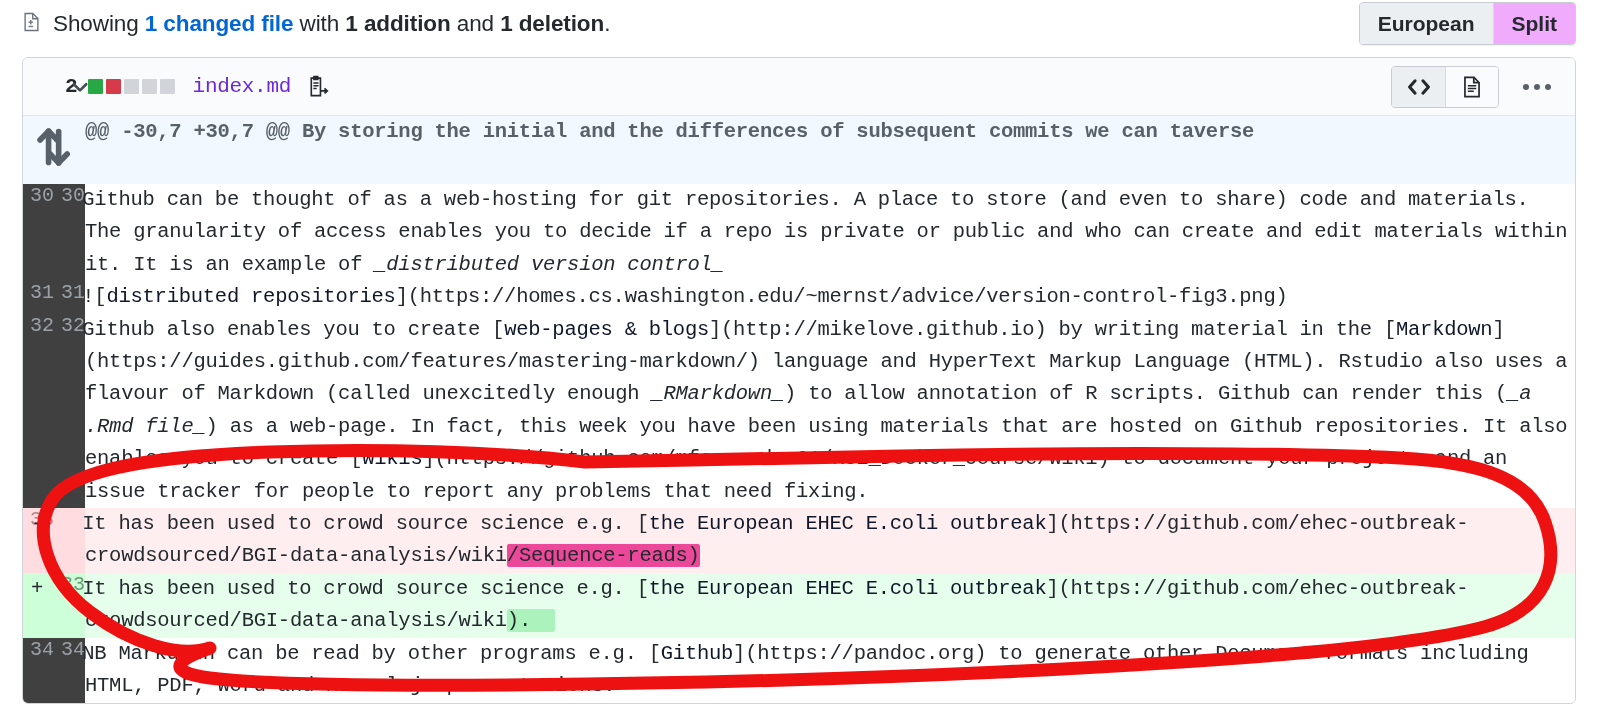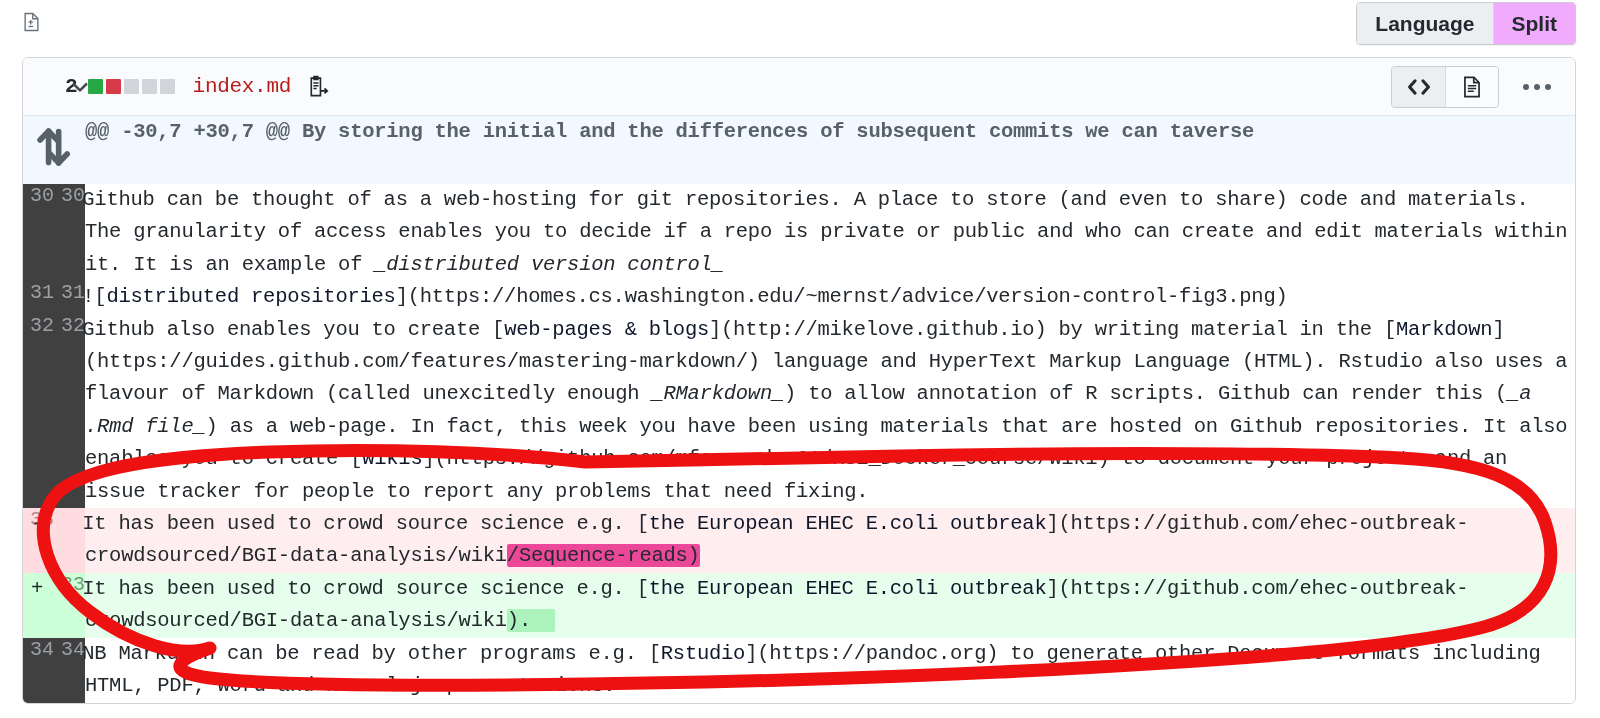--- a/index.html
+++ b/index.html
@@ -74,21 +74,21 @@
   }
   .fh-count {
     font-family: "Liberation Mono", monospace;
     font-size: 21px; font-weight: 700; color: #24292e;
     margin-right: 10px;
   }
   .diffstat { display: flex; gap: 3px; margin-right: 18px; }
   .diffstat span { width: 15px; height: 15px; display: block; border-radius: 1px; }
   .fh-name {
     font-family: "Liberation Mono", monospace;
-    font-size: 21px; color: #b91c1c; font-weight: 400;
+    font-size: 21px; color: #6d28d9; font-weight: 400;
     margin-right: 14px; letter-spacing: -0.3px;
   }
   .copy-icon { width: 24px; height: 24px; color: #24292e; cursor: pointer; }
   .fh-spacer { flex: 1; }
   .fh-right { display: flex; align-items: center; gap: 14px; }
   .viewseg { display: flex; border: 1px solid #c9ccd1; border-radius: 4px; overflow: hidden; height: 42px; }
   .viewseg-btn {
     width: 53px; display: flex; align-items: center; justify-content: center;
     background: #fafbfc; cursor: pointer; color: #24292e;
   }
@@ -161,23 +161,24 @@
   <div class="summary-bar">
     <div class="summary-left">
       <span class="file-diff-icon">
         <svg viewBox="0 0 16 16" fill="none" stroke="currentColor" stroke-width="1.1">
           <path d="M2.5 1.2h6.2l4 4v9.6H2.5z"></path>
           <path d="M8.6 1.3v4.1h4.0"></path>
           <path d="M5.2 8.1h3.6M7.0 6.3v3.6" stroke-width="1.1"></path>
           <path d="M5.2 11.6h3.6" stroke-width="1.1"></path>
         </svg>
       </span>
+      <div class="summary-text"><span>Showing </span><span class="link">1 changed file</span><span> with </span><span class="b">1 addition</span><span> and </span><span class="b">1 deletion</span><span>.</span></div>
     </div>
     <div class="seg">
-      <div class="seg-btn selected">Language</div>
+      <div class="seg-btn selected">European</div>
       <div class="seg-btn">Split</div>
     </div>
   </div>
 
   <div class="file-card">
 
     <div class="file-header">
       <span class="chev">
         <svg viewBox="0 0 16 16" fill="none" stroke="currentColor" stroke-width="1.9" stroke-linecap="round" stroke-linejoin="round">
           <path d="M3.5 6 L8 10.5 L12.5 6"></path>
@@ -261,21 +262,21 @@
             <td class="code ind"><span class="marker">-</span> <span>It has been used to crowd source science e.g. [</span><span class="md-link">the European EHEC E.coli outbreak</span><span>](https://github.com/ehec-outbreak-crowdsourced/BGI-data-analysis/wiki</span><span class="wd-del">/Sequence-reads)</span></td>
           </tr>
           <tr class="add">
             <td class="ln"></td>
             <td class="ln">33</td>
             <td class="code ind"><span class="marker">+</span> <span>It has been used to crowd source science e.g. [</span><span class="md-link">the European EHEC E.coli outbreak</span><span>](https://github.com/ehec-outbreak-crowdsourced/BGI-data-analysis/wiki</span><span class="wd-add">).  </span></td>
           </tr>
           <tr class="ctx">
             <td class="ln">34</td>
             <td class="ln">34</td>
-            <td class="code ind"><span class="marker"> </span> <span>NB Markdown can be read by other programs e.g. [</span><span class="md-link">Rstudio</span><span>](https://pandoc.org) to generate other Document formats including HTML, PDF, Word and Reveal.js presentations.</span></td>
+            <td class="code ind"><span class="marker"> </span> <span>NB Markdown can be read by other programs e.g. [</span><span class="md-link">Github</span><span>](https://pandoc.org) to generate other Document formats including HTML, PDF, Word and Reveal.js presentations.</span></td>
           </tr>
         </tbody>
     </table>
   </div>
 
   <svg class="annot" viewBox="0 0 1600 718">
     <path d="M 585 462
              C 500 452, 380 448, 270 452
              C 160 456, 72 468, 52 500
              C 32 532, 48 580, 90 612

